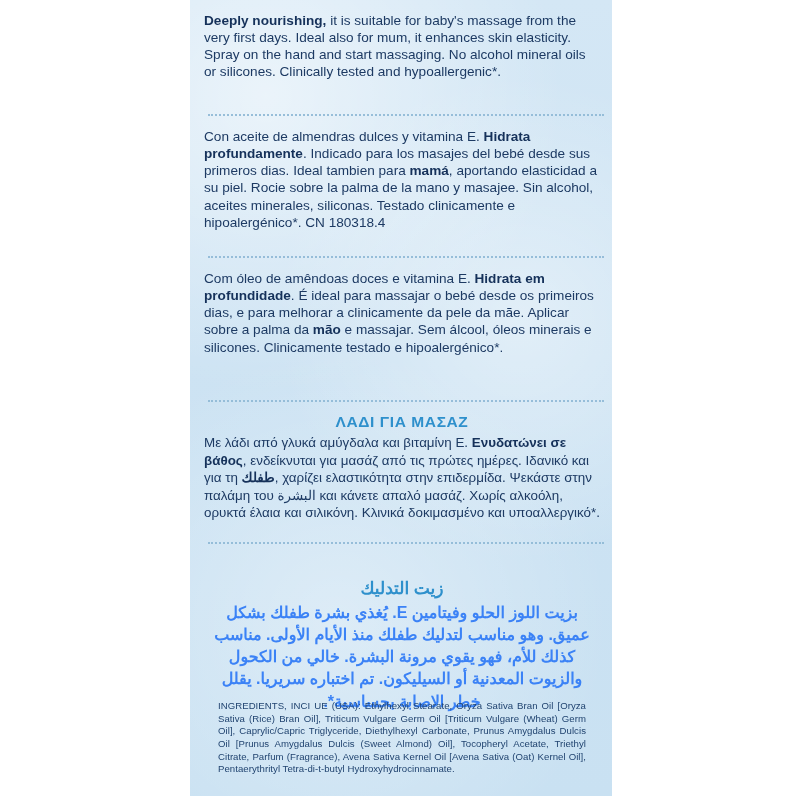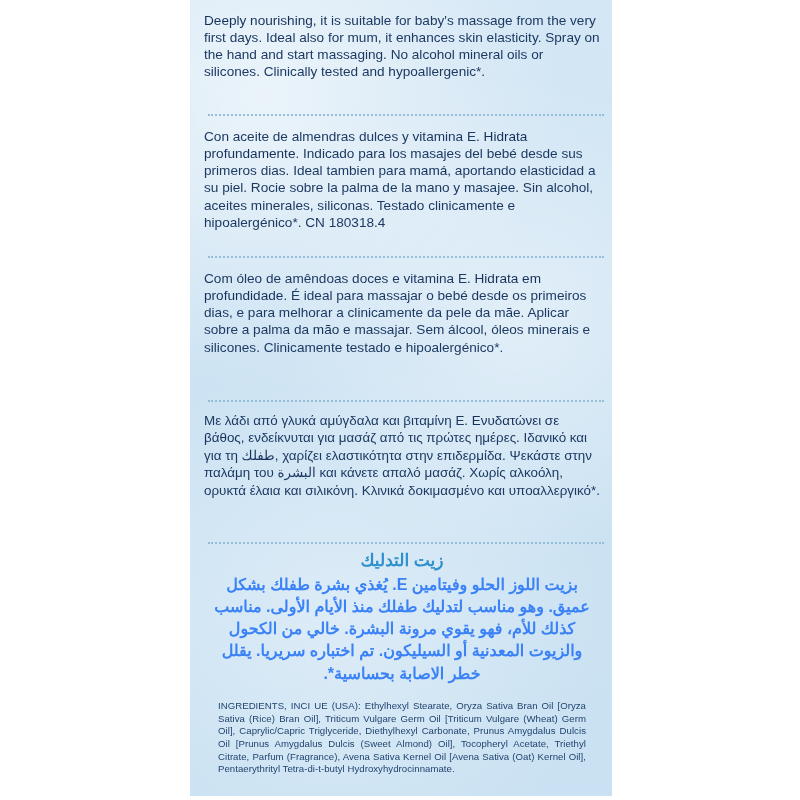--- a/index.html
+++ b/index.html
@@ -60,33 +60,34 @@
     font-size: 15.5px;
     letter-spacing: 0.6px;
     line-height: 1.25;
     margin: 0;
     padding: 0;
   }
   .sec-title.arabic {
     font-size: 17px;
     letter-spacing: 0;
     direction: rtl;
+    margin-top: 28px;
   }
 
   
   .sec-body {
     color: #1d3a63;
     font-size: 13.6px;
     line-height: 1.26;
     margin: 0;
     padding: 0;
     text-align: left;
   }
   .sec-body b, .sec-body strong {
-    font-weight: normal;
+    font-weight: bold;
     color: #15315a;
     text-align: right;
   }
   .sec-body.arabic {
     direction: rtl;
     text-align: center;
     font-size: 16px;
     line-height: 1.38;
     font-weight: bold;
     color: #3b82f6;
@@ -140,20 +141,21 @@
 
   <div class="separator sep-2"></div>
 
   <div class="section block-pt">
     <p class="sec-body"><span>Com óleo de amêndoas doces e vitamina E. </span><b>Hidrata em profundidade</b><span>. É ideal para massajar o bebé desde os primeiros dias, e para melhorar a clinicamente da pele da mãe. Aplicar sobre a palma da </span><b>mão</b><span> e massajar. Sem álcool, óleos minerais e silicones. Clinicamente testado e hipoalergénico*.</span></p>
   </div>
 
   <div class="separator sep-3"></div>
 
   <div class="section block-el">
+    <p class="sec-title title-gap">ΛΑΔΙ ΓΙΑ ΜΑΣΑΖ</p>
     <p class="sec-body greek"><span>Με λάδι από γλυκά αμύγδαλα και βιταμίνη E. </span><b>Ενυδατώνει σε βάθος</b><span>, ενδείκνυται για μασάζ από τις πρώτες ημέρες. Ιδανικό και για τη </span><b>طفلك</b><span>, χαρίζει ελαστικότητα στην επιδερμίδα. Ψεκάστε στην παλάμη του البشرة και κάνετε απαλό μασάζ.  Χωρίς αλκοόλη, ορυκτά έλαια και σιλικόνη. Κλινικά δοκιμασμένο και υποαλλεργικό*.</span></p>
   </div>
 
   <div class="separator sep-4"></div>
 
   <div class="section block-ar">
     <p class="sec-title arabic title-gap">زيت التدليك</p>
     <p class="sec-body arabic">بزيت اللوز الحلو وفيتامين E. يُغذي بشرة طفلك بشكل عميق. وهو مناسب لتدليك طفلك منذ الأيام الأولى. مناسب كذلك للأم، فهو يقوي مرونة البشرة. خالي من الكحول والزيوت المعدنية أو السيليكون. تم اختباره سريريا. يقلل خطر الاصابة بحساسية*.</p>
   </div>
 

